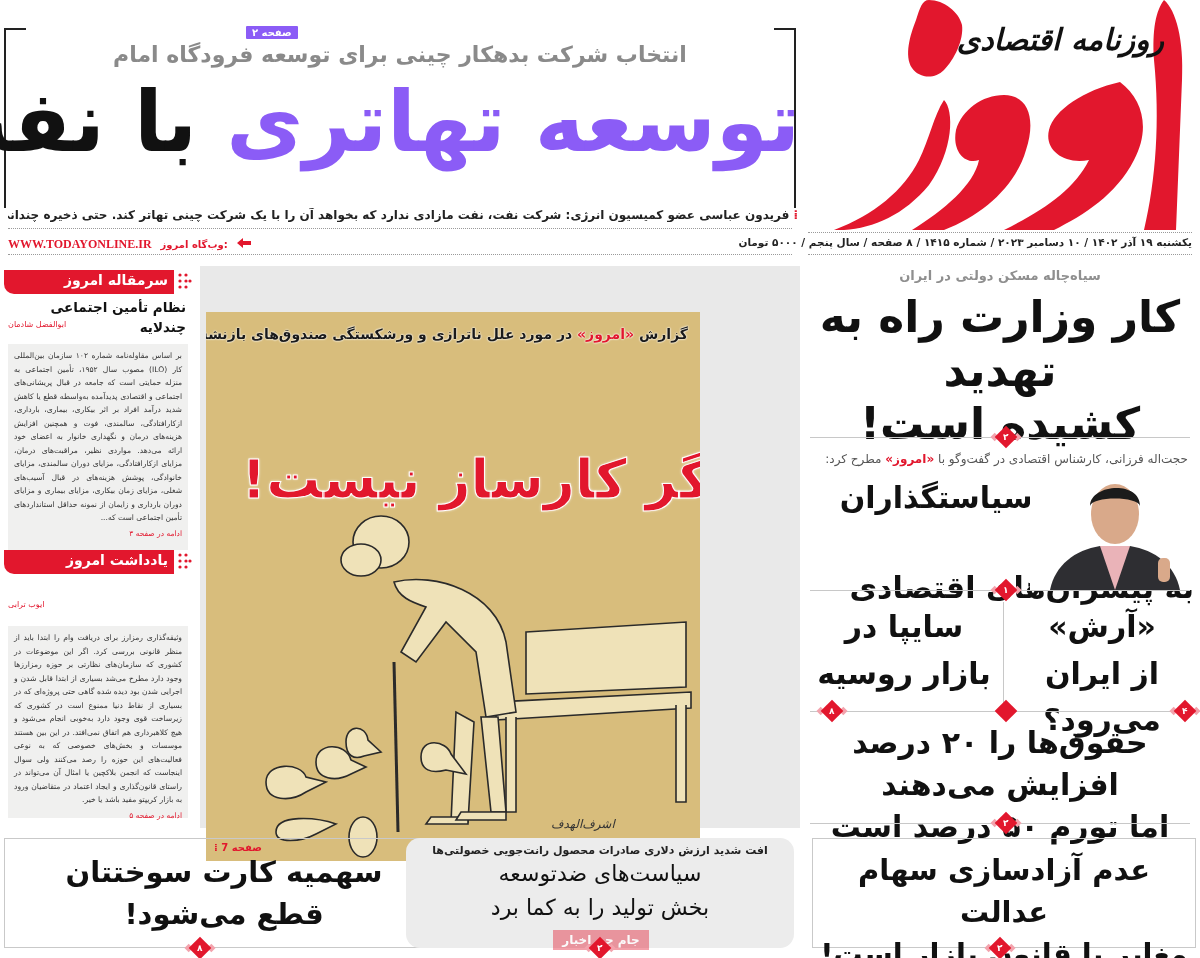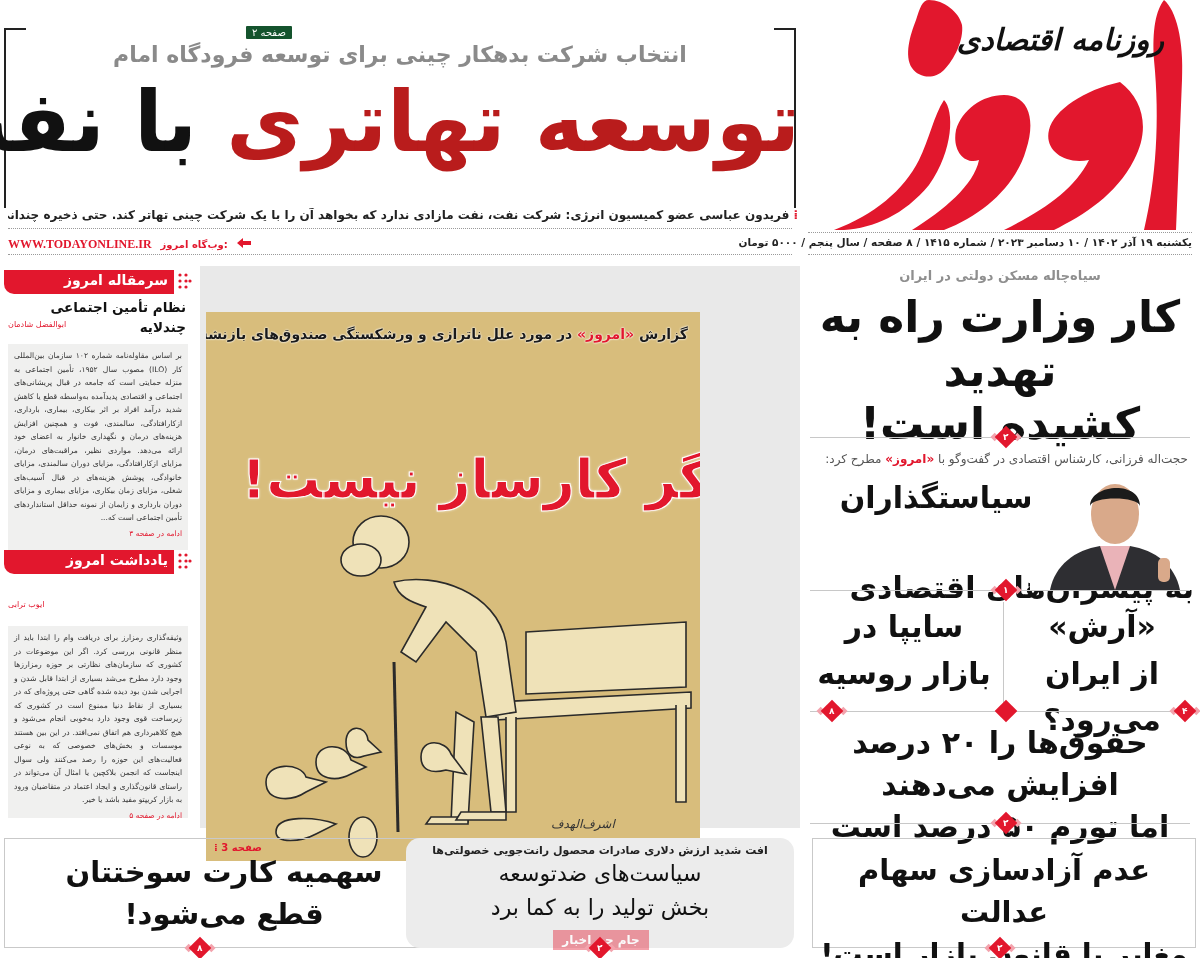--- a/index.html
+++ b/index.html
@@ -10,24 +10,24 @@
   .masthead { position: absolute; right: 0; top: 0; width: 400px; height: 232px; }
   .logo-word { position: absolute; right: 6px; top: 0; width: 390px; height: 230px; }
   .tagline { position: absolute; right: 36px; top: 22px; font-family: "DejaVu Serif", serif; font-weight: bold; font-style: italic; font-size: 30px; color: #111; letter-spacing: 1px; }
   .dateline { position: absolute; right: 8px; top: 236px; width: 380px; font-size: 10.5px; color: #222; text-align: right; font-weight: bold; white-space: nowrap; }
   .dotted { position: absolute; border-top: 1px dotted #9a9a9a; height: 0; }
 
   
   .top-block { position: absolute; left: 0; top: 14px; width: 800px; height: 190px; }
   .frame-tl { position: absolute; left: 4px; top: 14px; width: 22px; height: 180px; border-left: 2px solid #222; border-top: 2px solid #222; }
   .frame-tr { position: absolute; left: 774px; top: 14px; width: 22px; height: 180px; border-right: 2px solid #222; border-top: 2px solid #222; }
-  .page-tag { position: absolute; left: 246px; top: 12px; background: #14532d; color: #fff; font-size: 10px; font-weight: normal; padding: 1px 6px; border-radius: 1px; }
+  .page-tag { position: absolute; left: 246px; top: 12px; background: #8b5cf6; color: #fff; font-size: 10px; font-weight: bold; padding: 1px 6px; border-radius: 1px; }
   .kicker { position: absolute; left: 0; top: 28px; width: 800px; text-align: center; font-size: 22px; font-weight: bold; color: #8a8a8a; }
   .mega { position: absolute; left: 0; top: 62px; width: 800px; text-align: center; font-size: 84px; font-weight: bold; line-height: 1.1; letter-spacing: -2px; white-space: nowrap; }
-  .mega .red { color: #b91c1c; }
+  .mega .red { color: #8b5cf6; }
   .mega .blk { color: #111; }
   .lead-line { position: absolute; left: 8px; top: 208px; width: 790px; font-size: 12px; font-weight: bold; color: #222; text-align: right; white-space: nowrap; overflow: hidden; }
   .lead-bullet { color: #e2172d; margin-left: 4px; }
   .website { position: absolute; left: 8px; top: 237px; font-family: "Liberation Serif", serif; font-weight: bold; font-size: 12px; color: #e2172d; direction: ltr; white-space: nowrap; }
   .website .lbl { font-family: "DejaVu Sans", sans-serif; font-size: 10px; margin-left: 6px; }
   .website .arrow { display: inline-block; margin-left: 6px; }
 
   
   .rc-kicker { position: absolute; right: 0; width: 400px; top: 268px; text-align: center; font-size: 13px; color: #8f8f8f; font-weight: bold; }
   .rc-head1 { position: absolute; right: 0; width: 400px; top: 290px; text-align: center; font-size: 44px; font-weight: bold; line-height: 1.22; color: #111; }
@@ -247,21 +247,21 @@
       <path d="M60 270 C60 250, 95 250, 100 265 L120 270 L100 280 C85 290, 60 290, 60 270 Z"></path>
       <path d="M110 250 C110 230, 140 230, 145 248 L160 255 L145 262 C130 270, 110 268, 110 250 Z"></path>
       <path d="M140 230 C140 212, 160 212, 162 228 L175 240 L158 244 C148 248, 140 244, 140 230 Z"></path>
       <path d="M215 245 C215 225, 240 228, 245 242 L260 262 L240 258 C225 262, 215 258, 215 245 Z"></path>
       <path d="M70 320 C70 302, 110 305, 130 312 L110 322 C95 330, 70 332, 70 320 Z"></path>
       <ellipse cx="157" cy="325" rx="14" ry="20"></ellipse>
     </g>
   </svg>
   <div class="cartoon-sign">اشرف‌الهدف</div>
   <div class="cartoon-page">
-    <span>صفحه 3</span> ⁞
+    <span>صفحه 7</span> ⁞
   </div>
 </div>
 
 <div class="bottom-box" style="left:4px; width:440px;">
   <div class="h" style="margin-top:12px;">سهمیه کارت سوختتان</div>
   <div class="h">قطع می‌شود!</div>
 </div>
 <div class="pg-marker" style="left:192px; top:940px;">
     <span>۸</span>
   </div>

